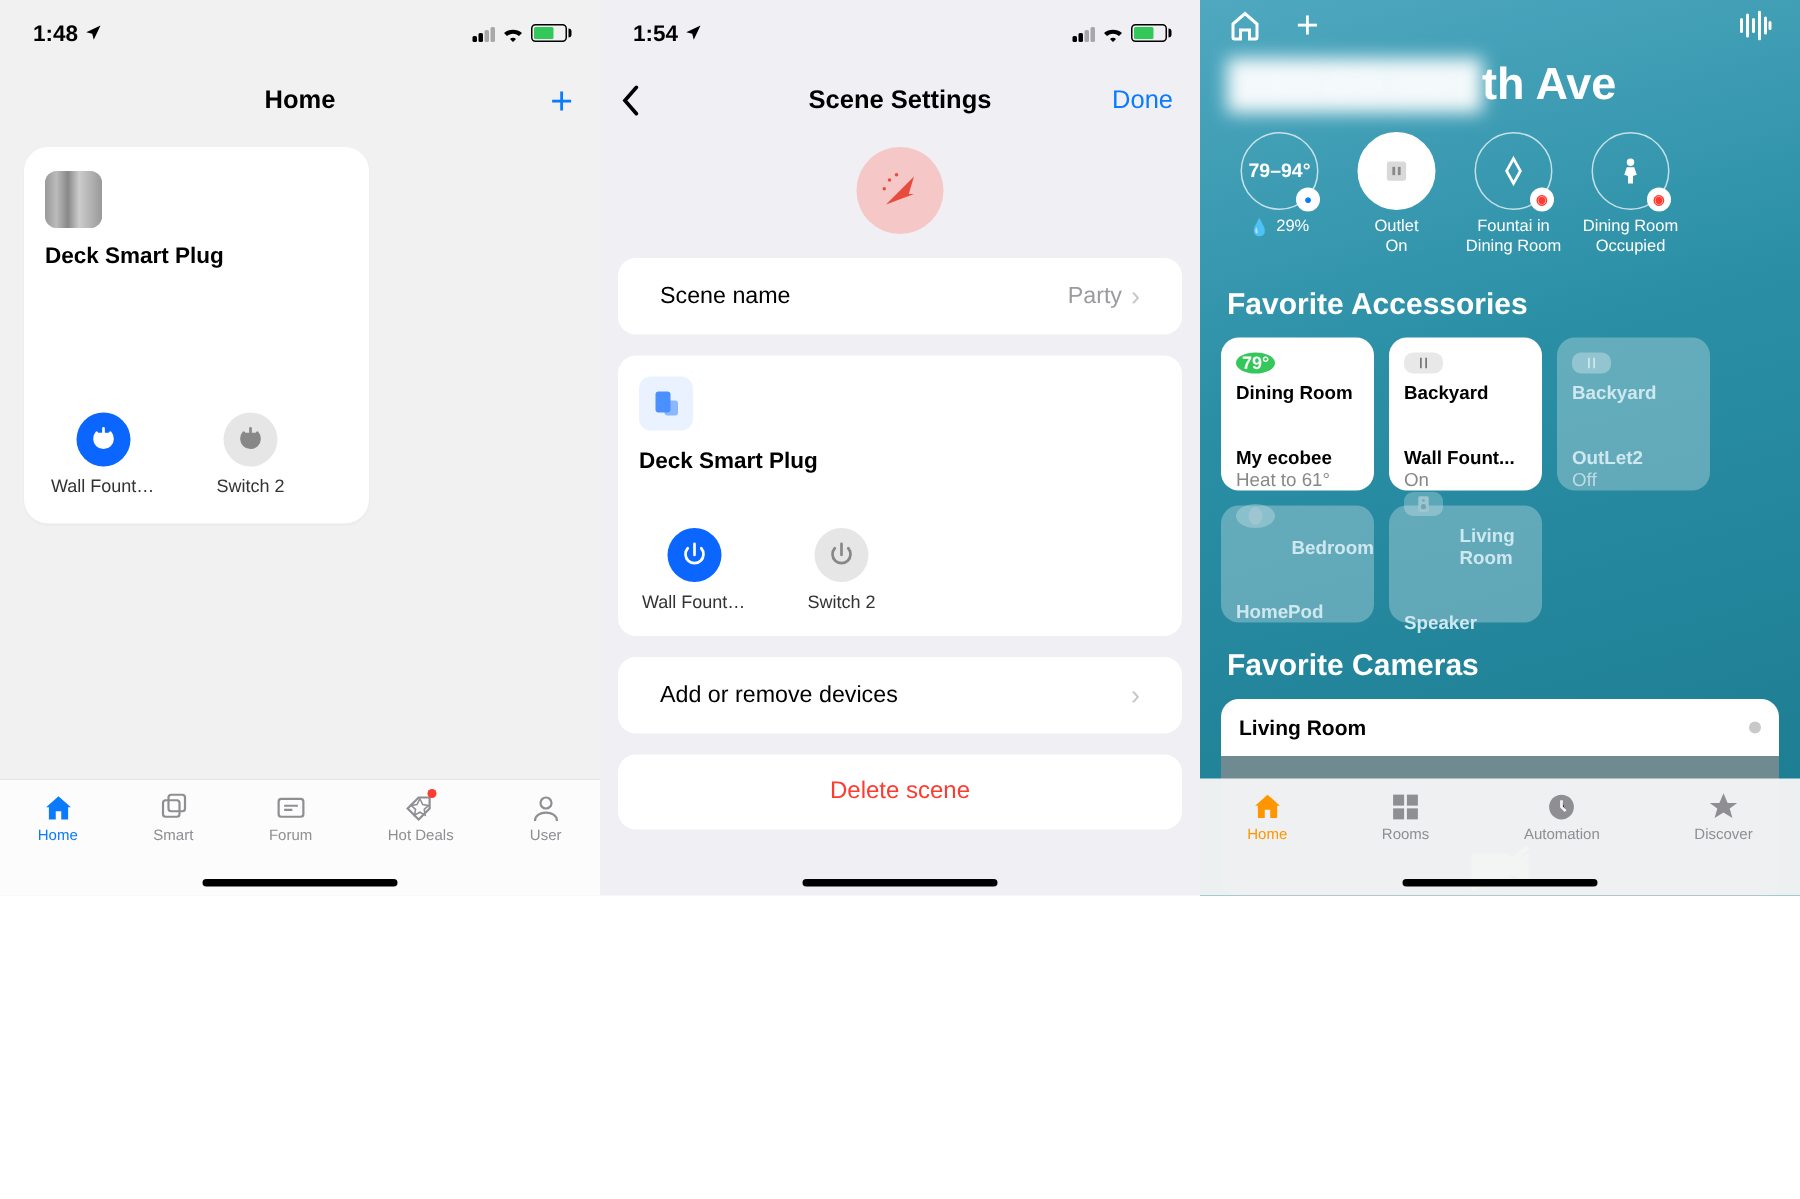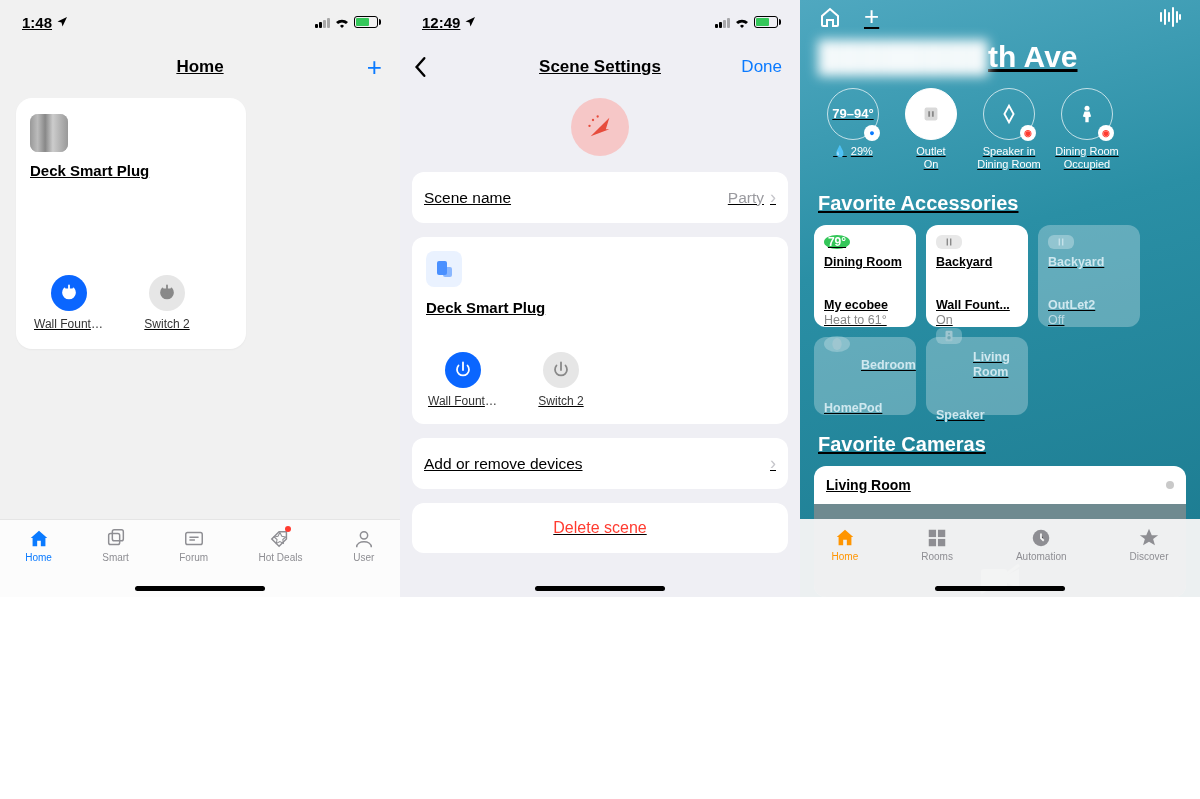--- a/index.html
+++ b/index.html
@@ -11,21 +11,20 @@
     overflow: hidden;
     display: flex;
   }
   .phone {
     width: 400px;
     height: 597px;
     position: relative;
     display: flex;
     flex-direction: column;
     overflow: hidden;
-    text-decoration: underline;
   }
   .phone1 { background: #f1f1f1; }
   .phone2 { background: #efeff4; }
   .phone3 { background: linear-gradient(165deg,#4fa8c0 0%, #2a8fa5 40%, #1b7a8f 100%); }
 
   
   .status-bar {
     height: 44px;
     display: flex;
     align-items: center;
@@ -78,21 +77,21 @@
   .reddot { width:6px;height:6px;border-radius:50%;background:#ff3b30;position:absolute;margin-left:16px;margin-top:-2px;}
 
   .home-indicator { position:absolute; bottom:6px; left:50%; transform:translateX(-50%); width:130px; height:5px; background:#000; border-radius:3px;}
   .phone3 .home-indicator{ background:#000;}
 
   
   .p2-header { height:46px; display:flex; align-items:center; justify-content:center; position:relative; font-size:17px; font-weight:600;}
   .p2-back { position:absolute; left:14px; font-size:22px; font-weight:400;}
   .p2-done { position:absolute; right:18px; color:#0a7aff; font-size:17px; font-weight:400;}
   .p2-icon-hero { width:58px; height:58px; border-radius:50%; background:#f6c7c7; margin:8px auto 16px auto; display:flex; align-items:center; justify-content:center;}
-  .p2-row { background:#fff; padding:15px 12px; display:flex; align-items:center; justify-content:space-between; font-size:15.5px; border-radius:12px; margin:0 12px 14px 12px;}
+  .p2-row { background:#fff; padding:15px 28px; display:flex; align-items:center; justify-content:space-between; font-size:15.5px; border-radius:12px; margin:0 12px 14px 12px;}
   .p2-row .val { color:#9a9a9f; display:flex; align-items:center; gap:6px;}
   .p2-card { background:#fff; border-radius:12px; margin:0 12px 14px 12px; padding:14px 14px 16px 14px;}
   .p2-plug-ico { width:36px;height:36px; border-radius:8px; background:#eaf2ff; display:flex;align-items:center;justify-content:center; margin-bottom:12px;}
   .p2-device-title { font-weight:600; font-size:15px; margin-bottom:36px;}
   .p2-switches { display:flex; gap:28px; padding-left:2px;}
   .p2-run { background:#e3ecfd; color:#0a7aff; padding:5px 16px; border-radius:16px; font-size:15px;}
   .p2-delete { background:#fff; border-radius:12px; margin:0 12px; padding:16px; text-align:center; color:#ff3b30; font-size:16px;}
   .chev { color:#c6c6cb; font-size:18px;}
 
   
@@ -239,21 +238,21 @@
         </span>
       <span>User</span>
     </div>
   </div>
   <div class="home-indicator"></div>
 </div>
 
 <div class="phone phone2">
   <div class="status-bar">
     <div class="status-left">
-      <span>12:49</span>
+      <span>1:54</span>
       <span class="loc-icon">
         <svg width="12" height="12" viewBox="0 0 24 24">
             <path fill="currentColor" d="M3 11l19-9-9 19-2-8-8-2z"></path>
           </svg>
       </span>
     </div>
     <div class="status-right">
       <span class="sig-bars">
           <span></span>
           <span></span>
@@ -380,21 +379,21 @@
       <span>Outlet</span>
       <span style="margin-top:-4px">On</span>
     </div>
     <div class="circle-item">
       <div class="circ">
           <svg width="22" height="22" viewBox="0 0 24 24">
             <path fill="none" stroke="#fff" stroke-width="2" d="M12 3l5 9-5 9-5-9 5-9z"></path>
           </svg>
         <span class="badge red">◉</span>
       </div>
-      <span>Speaker in</span>
+      <span>Fountai in</span>
       <span style="margin-top:-4px">Dining Room</span>
     </div>
     <div class="circle-item">
       <div class="circ">
           <svg width="20" height="20" viewBox="0 0 24 24">
             <circle cx="12" cy="5" r="3" fill="#fff"></circle>
             <path fill="#fff" d="M9 9h6l2 6-3 1v6h-4v-6l-3-1 2-6z"></path>
           </svg>
         <span class="badge red">◉</span>
       </div>

